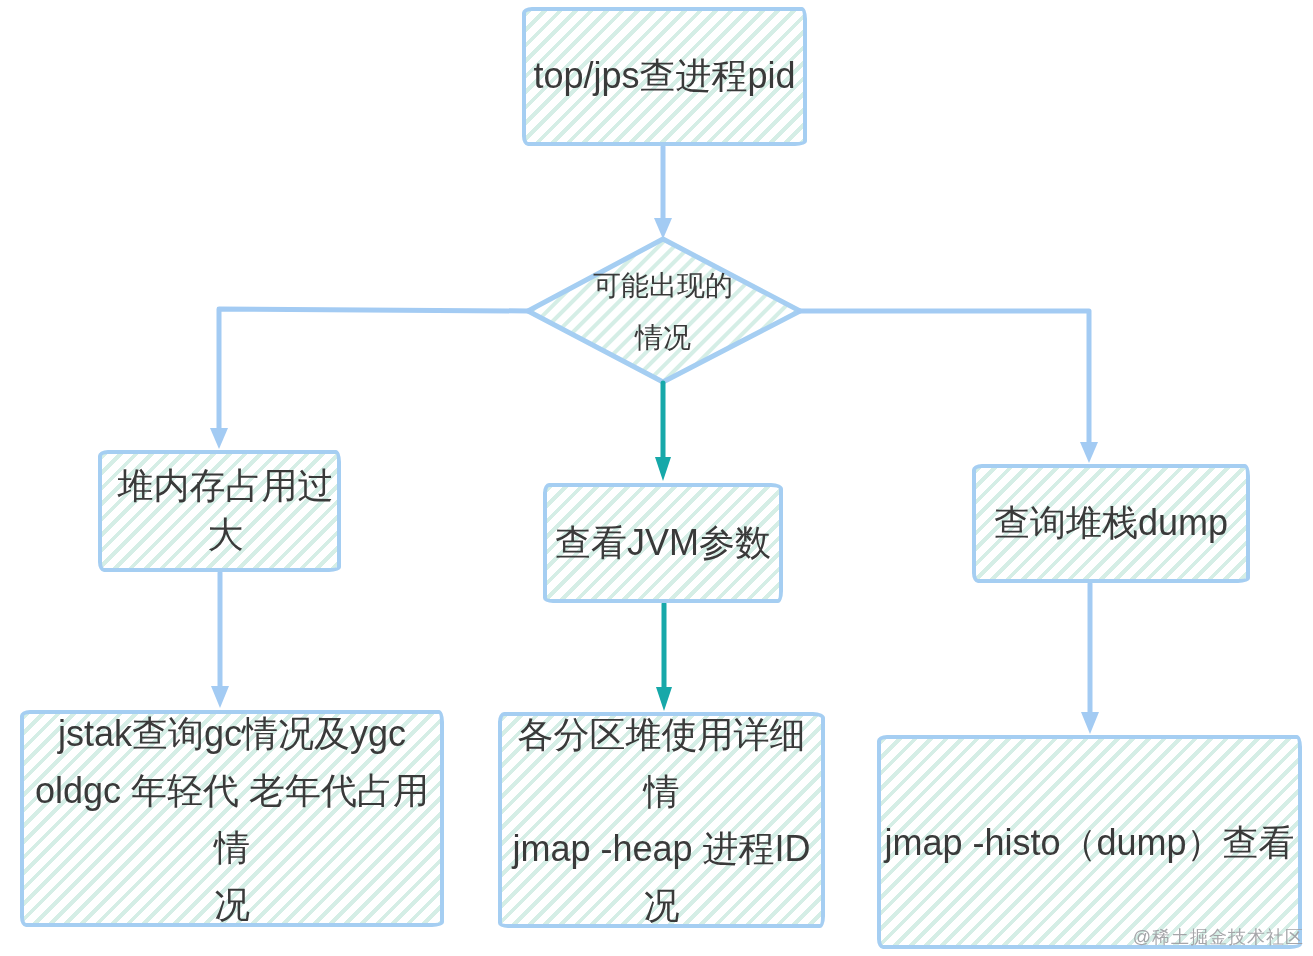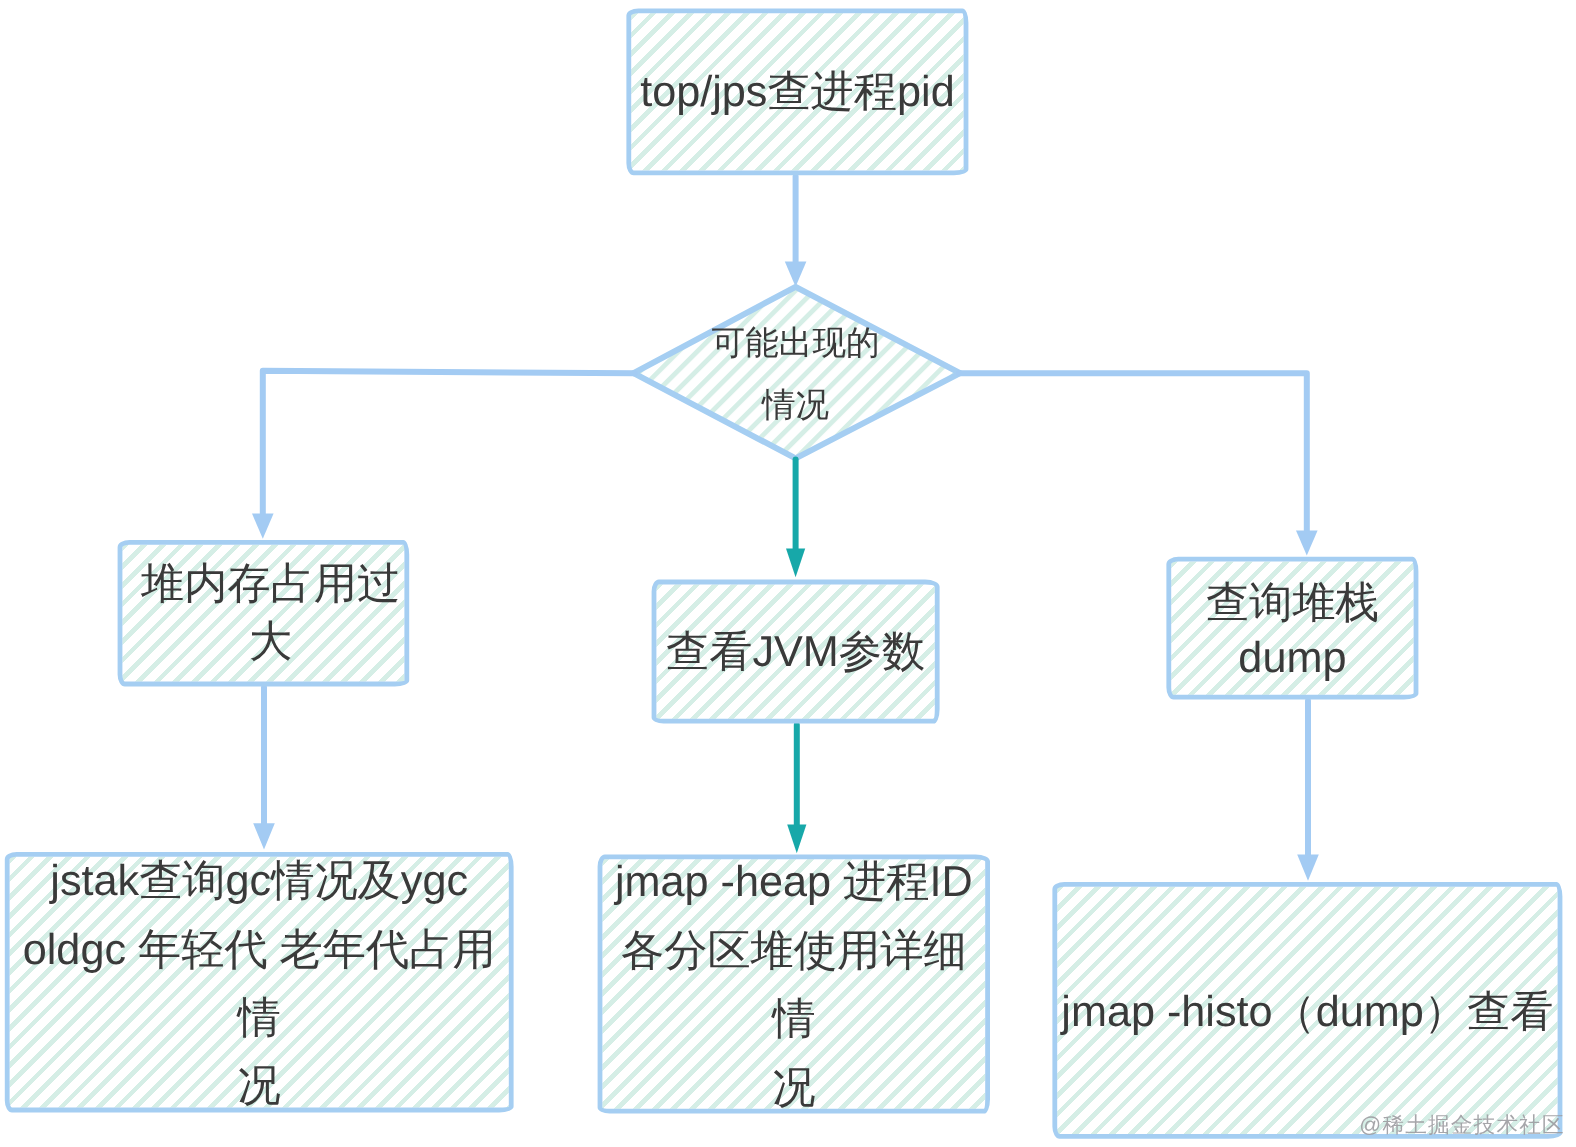--- a/index.html
+++ b/index.html
@@ -65,22 +65,22 @@
     text-align: center;
     color: var(--text, #3a3a3a);
     font-size: 36px;
     border-radius: 10px 5px 12px 6px / 6px 12px 5px 10px;
   }
   .box.alt-radius { border-radius: 6px 12px 5px 10px / 10px 6px 12px 5px; align-items: center; }
 
   #node-start        { left: 522px; top: 7px;   width: 285px; height: 139px; }
   #node-branch-left  { left: 98px;  top: 450px; width: 243px; height: 122px; padding-left: 12px; }
   #node-branch-mid   { left: 543px; top: 483px; width: 240px; height: 120px; }
-  #node-branch-right { left: 972px; top: 464px; width: 210px; height: 119px; }
-  #node-detail-left  { left: 4px;   top: 710px; width: 424px; height: 217px; line-height: 57px; }
+  #node-branch-right { left: 972px; top: 464px; width: 278px; height: 119px; }
+  #node-detail-left  { left: 20px;   top: 710px; width: 424px; height: 217px; line-height: 57px; }
   #node-detail-mid   { left: 498px; top: 712px; width: 327px; height: 216px; line-height: 57px; }
   #node-detail-right { left: 877px; top: 735px; width: 425px; height: 214px; line-height: 57px; }
 
   .multiline span { display: block; }
 
   .diamond-label {
     position: absolute;
     left: 543px; top: 248px;
     width: 240px; height: 128px;
     display: flex;
@@ -162,22 +162,22 @@
     <span>查询堆栈dump</span>
   </div>
 
   <div class="box multiline" id="node-detail-left">
     <span>jstak查询gc情况及ygc</span>
     <span>oldgc 年轻代 老年代占用情</span>
     <span>况</span>
   </div>
 
   <div class="box multiline alt-radius" id="node-detail-mid">
+    <span>各分区堆使用详细情</span>
     <span>jmap -heap 进程ID</span>
-    <span>各分区堆使用详细情</span>
     <span>况</span>
   </div>
 
   <div class="box multiline" id="node-detail-right">
     <span>jmap -histo（dump）查看</span>
   </div>
 
   <div class="watermark">@稀土掘金技术社区</div>
 
 </div>

